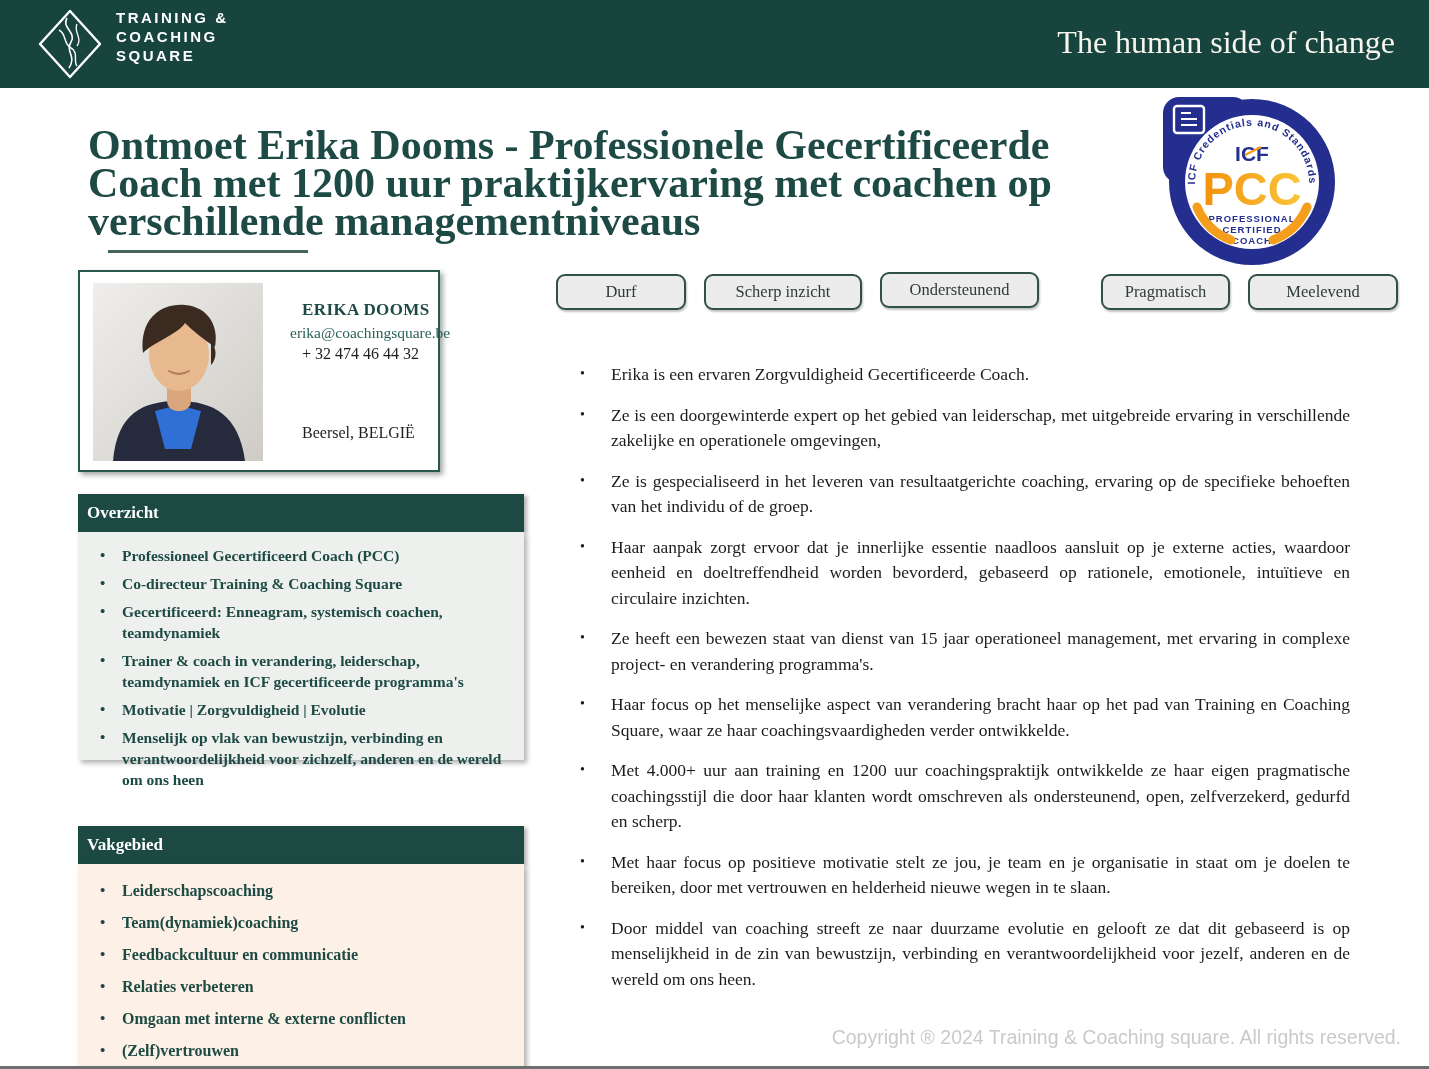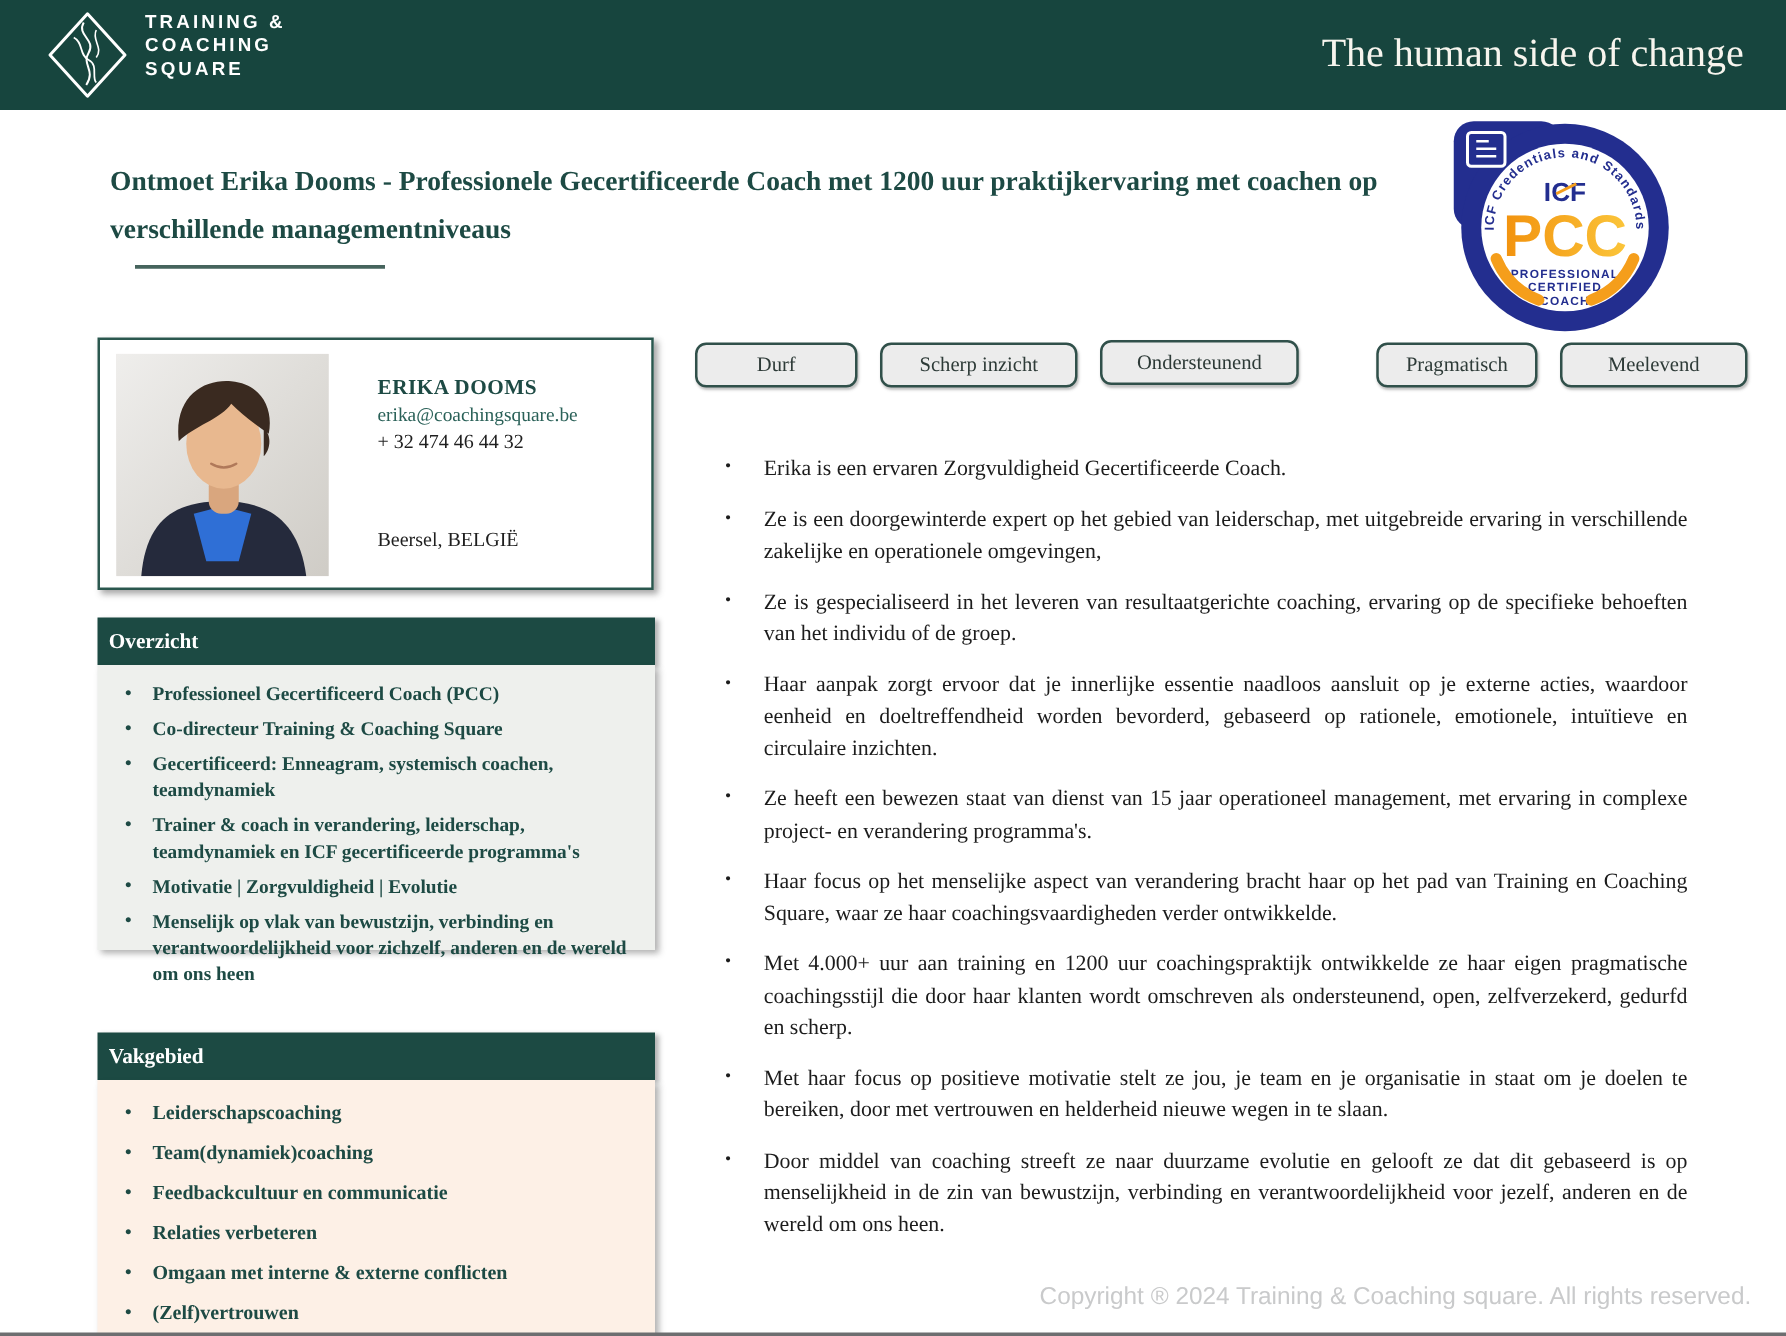--- a/index.html
+++ b/index.html
@@ -19,37 +19,37 @@
     margin-left:12px; color:#ffffff; font-family:"Liberation Sans", sans-serif;
     font-size:15px; font-weight:bold; letter-spacing:2.5px; line-height:19px;
   }
   .tagline {
     position:absolute; right:34px; top:24px; color:#f7f5ee;
     font-size:32px; font-family:"Liberation Serif", serif; font-weight:400;
   }
   
   .title-block { position:absolute; left:88px; top:126px; width:1020px; }
   .title-block h1 {
-    font-size:22px; line-height:38px; font-weight:700; color:#1d4a44;
+    font-size:42px; line-height:38px; font-weight:700; color:#1d4a44;
     font-family:"Liberation Serif", serif;
   }
   .title-underline {
     margin:10px 0 0 20px; width:200px; border-top:3px solid #46645d;
   }
   
   .pcc-badge { position:absolute; left:1161px; top:95px; width:178px; height:172px; }
   
   .profile-card {
-    position:absolute; left:78px; top:270px; width:445px; height:202px;
+    position:absolute; left:78px; top:270px; width:362px; height:202px;
     background:#ffffff; border:2px solid #2a574e;
     box-shadow:3px 3px 5px rgba(60,60,60,.45);
   }
   .profile-photo { position:absolute; left:13px; top:11px; width:170px; height:178px; }
   .profile-name  { position:absolute; left:222px; top:28px;  font-size:17px; font-weight:700; color:#1d4a44; letter-spacing:.4px; }
-  .profile-email { position:absolute; left:222px; top:52px;  font-size:15.5px; color:#2a6158; }
+  .profile-email { position:absolute; left:210px; top:52px;  font-size:15.5px; color:#2a6158; }
   .profile-phone { position:absolute; left:222px; top:73px;  font-size:16px; color:#1f1f1f; }
   .profile-loc   { position:absolute; left:222px; top:152px; font-size:16px; color:#1f1f1f; }
   
   .section { position:absolute; left:78px; width:446px; }
   .section-head {
     height:38px; background:#1c4a43; color:#ffffff; font-weight:700;
     font-size:17px; line-height:38px; padding-left:9px;
     box-shadow:3px 2px 4px rgba(60,60,60,.4);
   }
   .section-body {

